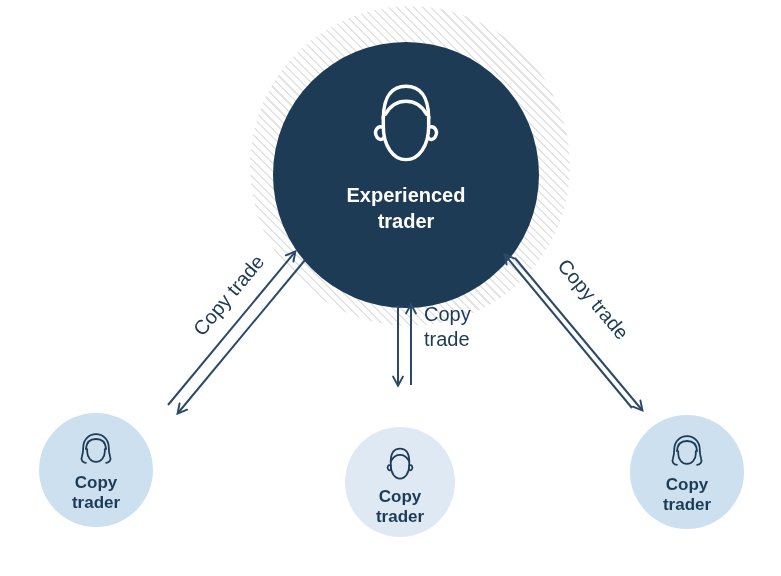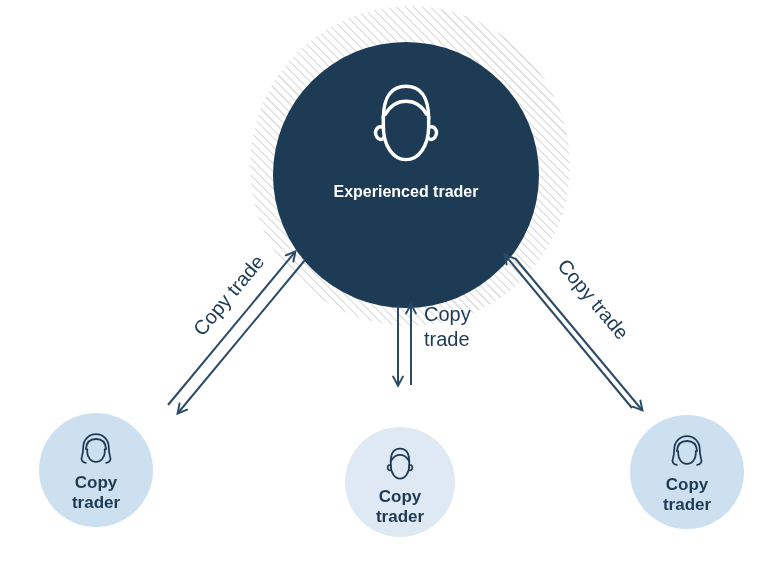--- a/index.html
+++ b/index.html
@@ -13,21 +13,21 @@
     background:repeating-linear-gradient(45deg,transparent 0 4.5px,var(--hatch,#e4e4e4) 4.5px 6px);
   }
   .node{position:absolute;border-radius:50%;display:flex;flex-direction:column;align-items:center;}
   .node.big{
     left:273px;top:42px;width:266px;height:266px;
     background:var(--navy,#1d3b54);color:#ffffff;
   }
   .face{display:block;}
   .face-big{width:112px;height:108px;margin-top:28px;color:#ffffff;}
   .big-label{
-    font-size:16px;font-weight:bold;text-align:center;line-height:1.3;width:170px;margin-top:4px;
+    font-size:20px;font-weight:bold;text-align:center;line-height:1.3;width:170px;margin-top:4px;
   }
   .node.small{width:114px;height:114px;background:var(--light-blue,#cde0ef);color:var(--navy,#1d3b54);}
   .node.small.pos-left{left:39px;top:413px;}
   .node.small.pos-middle{left:345px;top:427px;width:110px;height:110px;background:var(--lighter-blue,#dfe9f3);}
   .node.small.pos-right{left:630px;top:415px;}
   .face-small{width:46px;height:44px;margin-top:15px;color:var(--navy,#1d3b54);}
   .small-label{font-size:17px;font-weight:bold;text-align:center;line-height:1.2;width:74px;margin-top:1px;}
   .arrows{position:absolute;left:0;top:0;pointer-events:none;}
   .arrow-label{position:absolute;color:var(--navy,#1d3b54);font-size:20px;}
   .arrow-label.rot-left{left:158px;top:284px;width:142px;text-align:center;transform:rotate(-50deg);}

